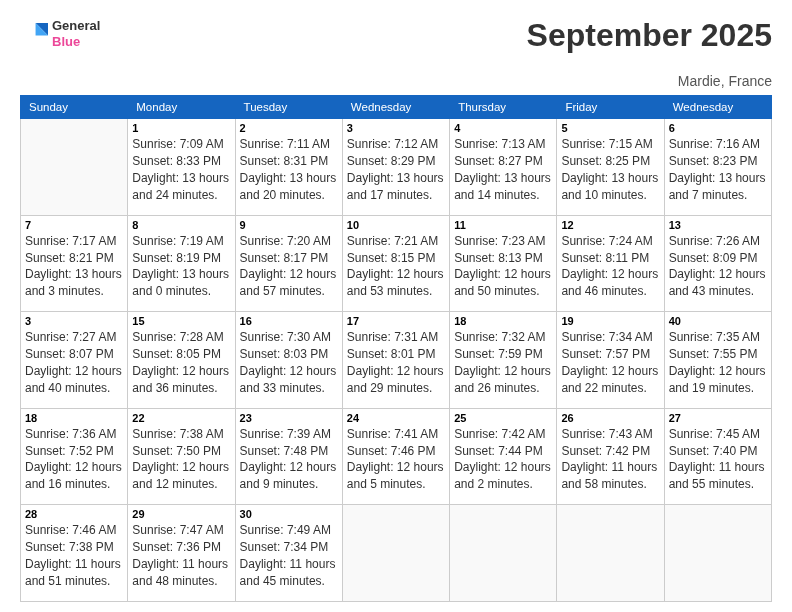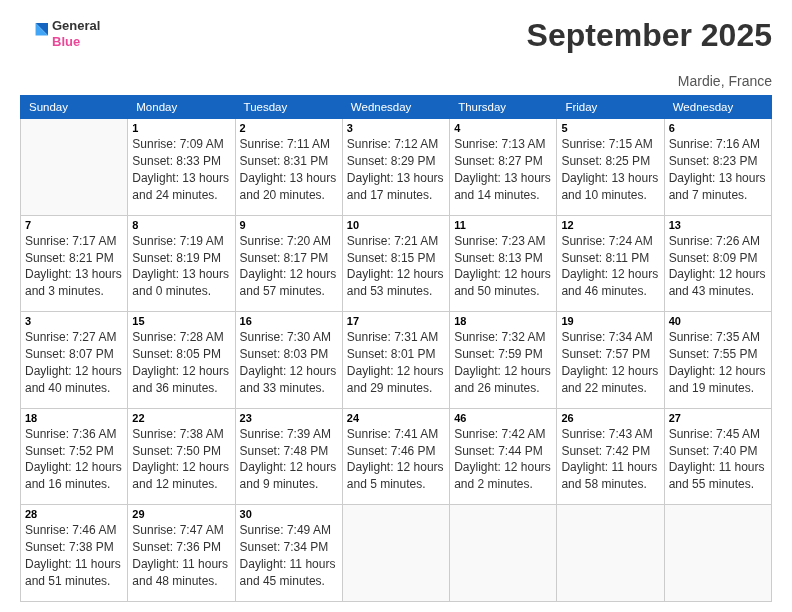--- a/index.html
+++ b/index.html
@@ -230,21 +230,21 @@
           </td>
           <td>
             <div class="day-number">23</div>
             <div class="day-info">Sunrise: 7:39 AM<br>Sunset: 7:48 PM<br>Daylight: 12 hours<br>and 9 minutes.</div>
           </td>
           <td>
             <div class="day-number">24</div>
             <div class="day-info">Sunrise: 7:41 AM<br>Sunset: 7:46 PM<br>Daylight: 12 hours<br>and 5 minutes.</div>
           </td>
           <td>
-            <div class="day-number">46</div>
+            <div class="day-number">25</div>
             <div class="day-info">Sunrise: 7:42 AM<br>Sunset: 7:44 PM<br>Daylight: 12 hours<br>and 2 minutes.</div>
           </td>
           <td>
             <div class="day-number">26</div>
             <div class="day-info">Sunrise: 7:43 AM<br>Sunset: 7:42 PM<br>Daylight: 11 hours<br>and 58 minutes.</div>
           </td>
           <td>
             <div class="day-number">27</div>
             <div class="day-info">Sunrise: 7:45 AM<br>Sunset: 7:40 PM<br>Daylight: 11 hours<br>and 55 minutes.</div>
           </td>

